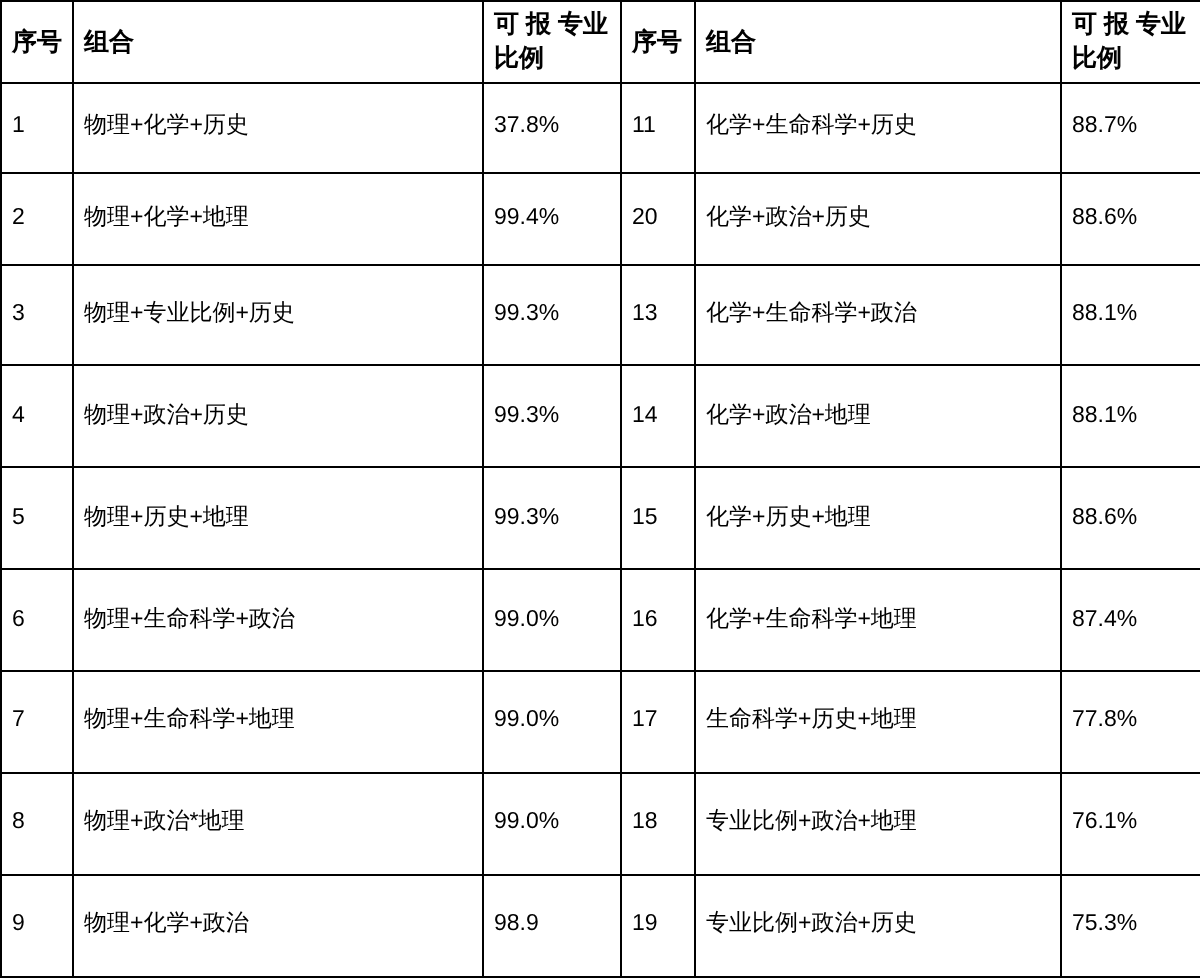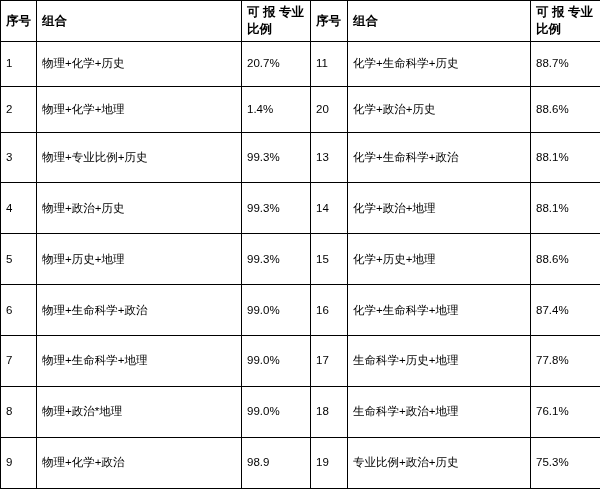--- a/index.html
+++ b/index.html
@@ -88,29 +88,29 @@
         <th class="hdr-ratio">可 报 专业比例</th>
         <th class="hdr-seq">序号</th>
         <th>组合</th>
         <th class="hdr-ratio">可 报 专业比例</th>
       </tr>
     </thead>
     <tbody>
         <tr>
           <td class="cell-seq">1</td>
           <td>物理+化学+历史</td>
-          <td class="cell-ratio">20.7%</td>
+          <td class="cell-ratio">37.8%</td>
           <td class="cell-seq">11</td>
           <td>化学+生命科学+历史</td>
           <td class="cell-ratio">88.7%</td>
         </tr>
         <tr>
           <td class="cell-seq">2</td>
           <td>物理+化学+地理</td>
-          <td class="cell-ratio">1.4%</td>
+          <td class="cell-ratio">99.4%</td>
           <td class="cell-seq">20</td>
           <td>化学+政治+历史</td>
           <td class="cell-ratio">88.6%</td>
         </tr>
         <tr class="tall">
           <td class="cell-seq">3</td>
           <td>物理+专业比例+历史</td>
           <td class="cell-ratio">99.3%</td>
           <td class="cell-seq">13</td>
           <td>化学+生命科学+政治</td>
@@ -146,21 +146,21 @@
           <td class="cell-ratio">99.0%</td>
           <td class="cell-seq">17</td>
           <td>生命科学+历史+地理</td>
           <td class="cell-ratio">77.8%</td>
         </tr>
         <tr class="tall">
           <td class="cell-seq">8</td>
           <td>物理+政治*地理</td>
           <td class="cell-ratio">99.0%</td>
           <td class="cell-seq">18</td>
-          <td>生命科学+政治+地理</td>
+          <td>专业比例+政治+地理</td>
           <td class="cell-ratio">76.1%</td>
         </tr>
         <tr class="tall">
           <td class="cell-seq">9</td>
           <td>物理+化学+政治</td>
           <td class="cell-ratio">98.9</td>
           <td class="cell-seq">19</td>
           <td>专业比例+政治+历史</td>
           <td class="cell-ratio">75.3%</td>
         </tr>

